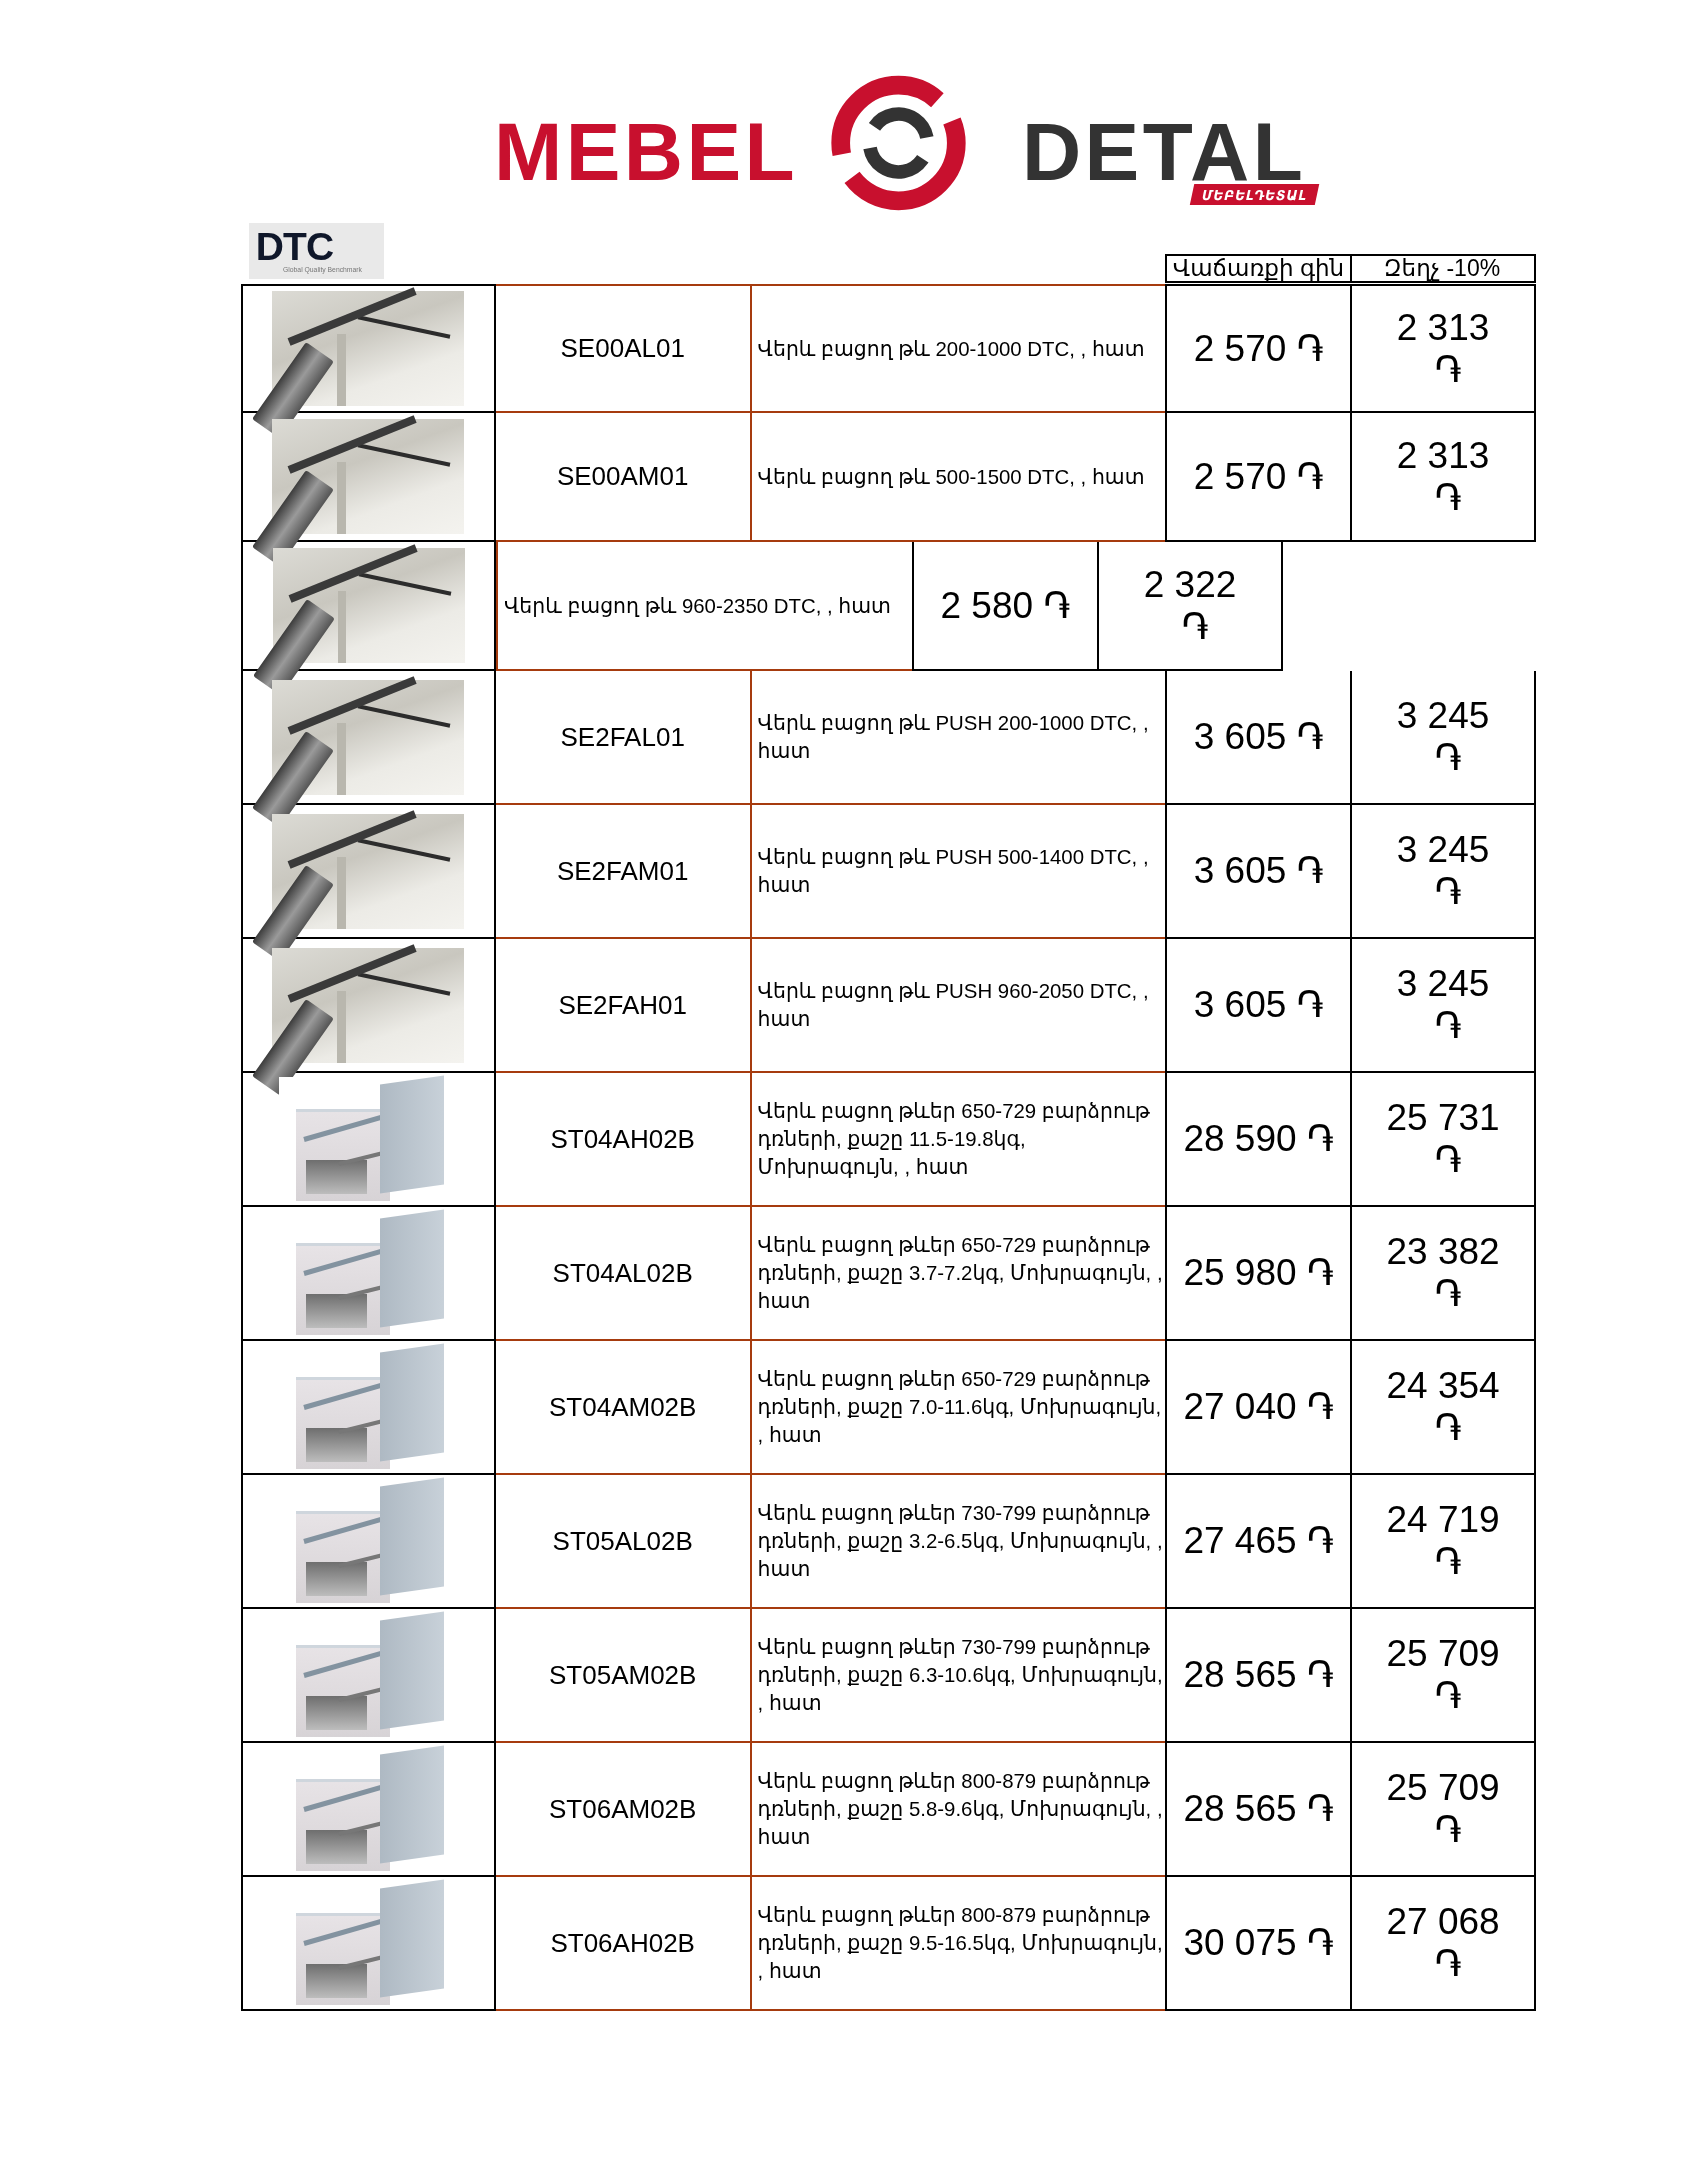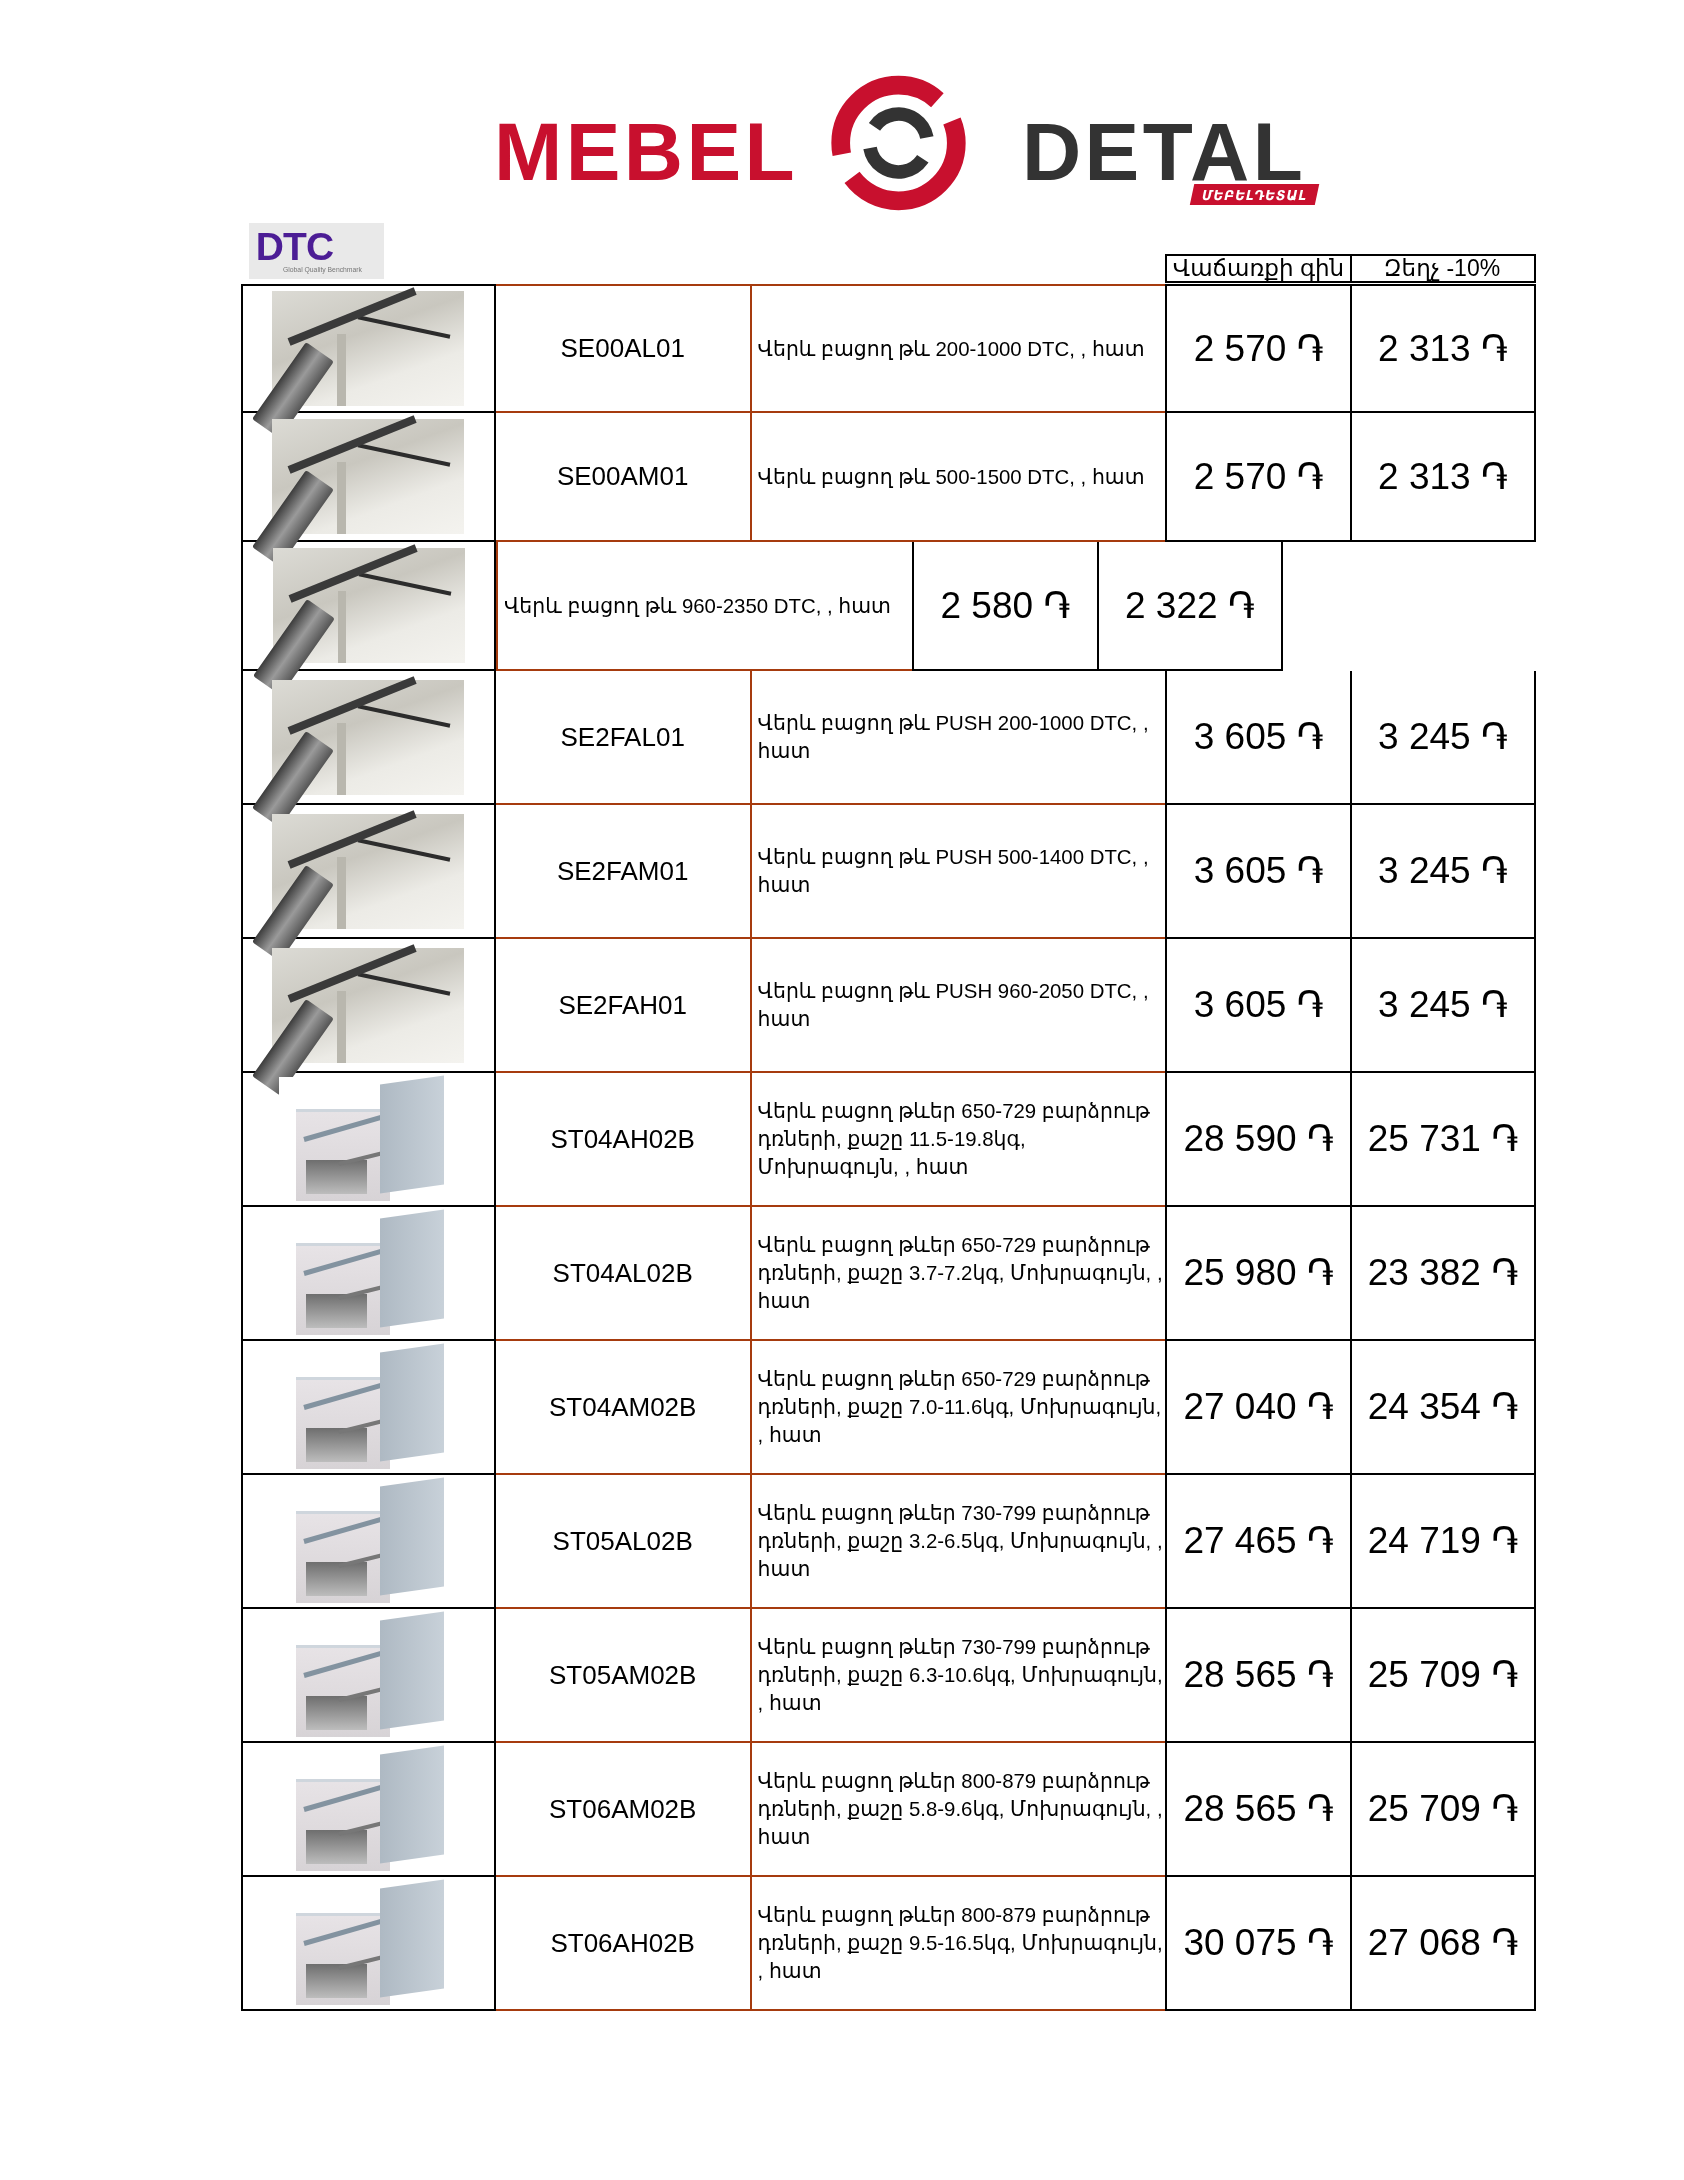--- a/index.html
+++ b/index.html
@@ -10,41 +10,41 @@
   .logo { position: absolute; left: 494px; top: 75px; width: 835px; height: 136px; }
   .logo .word { position: absolute; top: 36px; font-weight: 700; font-size: 82px; letter-spacing: 3.4px; line-height: 1; }
   .logo .mebel { left: 0; color: #c8102e; }
   .logo .detal { left: 528px; color: #333333; }
   .logo .ring { position: absolute; left: 332px; top: 0; width: 145px; height: 136px; }
   .logo .tag { position: absolute; left: 698px; top: 109px; background: #c8102e; color: #fff;
                font-size: 13.6px; font-weight: 700; padding: 2.6px 10.2px; transform: skewX(-12deg); letter-spacing: 0.9px; }
 
   
   .dtc { position: absolute; left: 249px; top: 223px; width: 135px; height: 56px; background: #e9e9e9; }
-  .dtc .dtc-word { position: absolute; left: 6.8px; top: 1.7px; font-size: 39px; font-weight: 700; color: #4c1d95; letter-spacing: -0.9px; line-height: 44px; }
+  .dtc .dtc-word { position: absolute; left: 6.8px; top: 1.7px; font-size: 39px; font-weight: 700; color: #0f172a; letter-spacing: -0.9px; line-height: 44px; }
   .dtc .dtc-sub { position: absolute; left: 34px; top: 43px; font-size: 6.8px; color: #777; }
 
   
   .hdr { position: absolute; top: 254px; height: 29px; border: 2.6px solid #000; box-sizing: border-box;
          font-size: 23px; display: flex; align-items: center; justify-content: center; }
   .hdr.h1 { left: 1165px; width: 187px; }
   .hdr.h2 { left: 1350px; width: 186px; border-left: none; }
 
   
   .table { position: absolute; left: 241px; top: 284px; width: 1295px; }
   .row { position: relative; display: flex; height: 134px; }
   .cell { box-sizing: border-box; display: flex; align-items: center; }
   .c-img { width: 255px; border: 2.6px solid #000; border-top: none; justify-content: center; }
   .row:first-child .c-img { border-top: 2.6px solid #000; }
   .c-art { width: 254px; border-bottom: 2.6px solid #a63b0e; justify-content: center; font-size: 26px; }
   .row:first-child .c-art, .row:first-child .c-desc { border-top: 2.6px solid #a63b0e; }
   .c-desc { width: 416px; border-left: 2.6px solid #a63b0e; border-bottom: 2.6px solid #a63b0e;
             padding-left: 6px; font-size: 20.4px; line-height: 28px; }
   .c-p1 { width: 185px; border-left: 2.6px solid #000; border-bottom: 2.6px solid #000; justify-content: center; font-size: 37px; }
-  .c-p2 { width: 186px; border-left: 2.6px solid #000; border-right: 2.6px solid #000; border-bottom: 2.6px solid #000; justify-content: center; font-size: 37px; }
+  .c-p2 { width: 186px; border-left: 2.6px solid #000; border-right: 2.6px solid #000; border-bottom: 2.6px solid #000; justify-content: center; font-size: 37px; flex-direction: column; }
   .row:first-child .c-p1, .row:first-child .c-p2 { border-top: 2.6px solid #000; }
   .dram { margin-left: 10.2px; }
 
   
   .thumb { position: relative; width: 192px; height: 115px; }
   .thumb.lift { background: linear-gradient(160deg, #dcdbd5 0%, #c9c7bf 40%, #ecebe6 70%, #f4f3ef 100%); }
   .thumb.lift .arm { position: absolute; left: 17px; top: 47px; width: 136px; height: 7.7px; background: #3a3a3a; transform: rotate(-22deg); transform-origin: left center; }
   .thumb.lift .arm2 { position: absolute; left: 85px; top: 34px; width: 94px; height: 4.3px; background: #2c2c2c; transform: rotate(12deg); }
   .thumb.lift .body { position: absolute; left: 34px; top: 51px; width: 34px; height: 94px; background: linear-gradient(90deg,#3c3c3c,#9a9a9a,#555); transform: rotate(35deg); transform-origin: top left; border-radius: 2.6px; }
   .thumb.lift .post { position: absolute; left: 65px; top: 43px; width: 8.5px; height: 72px; background: #b9b7ae; }

